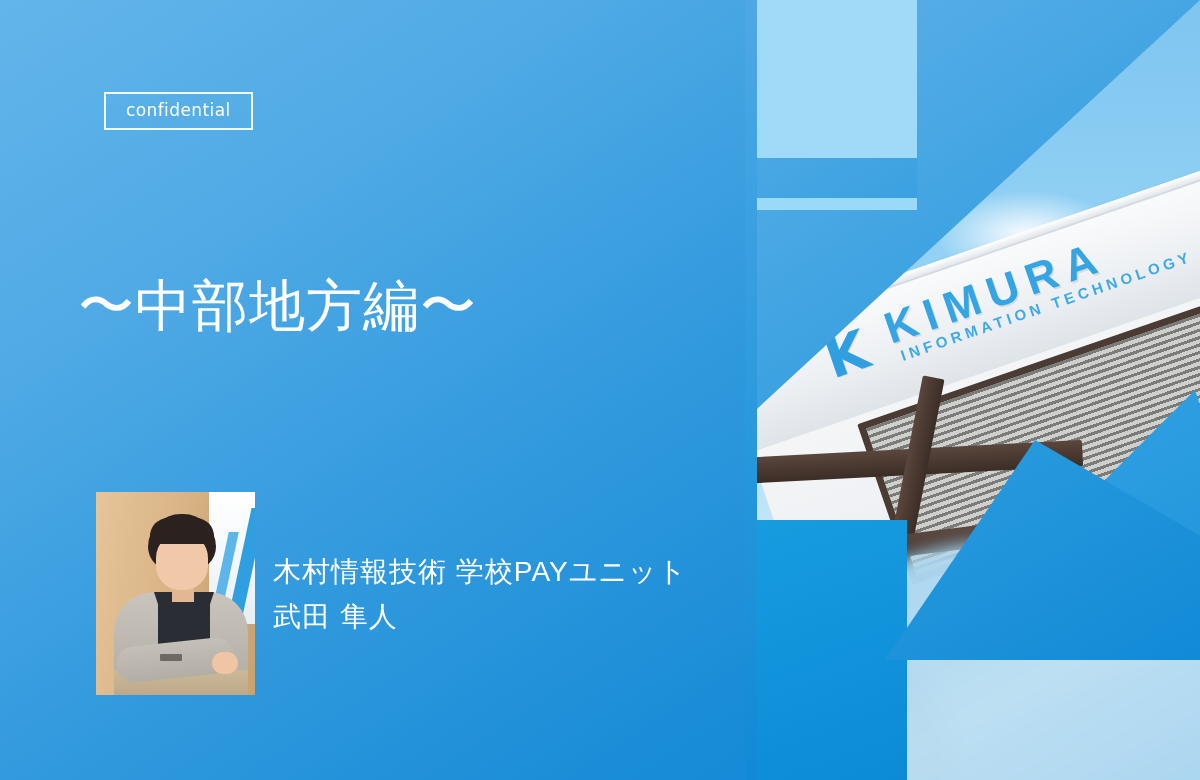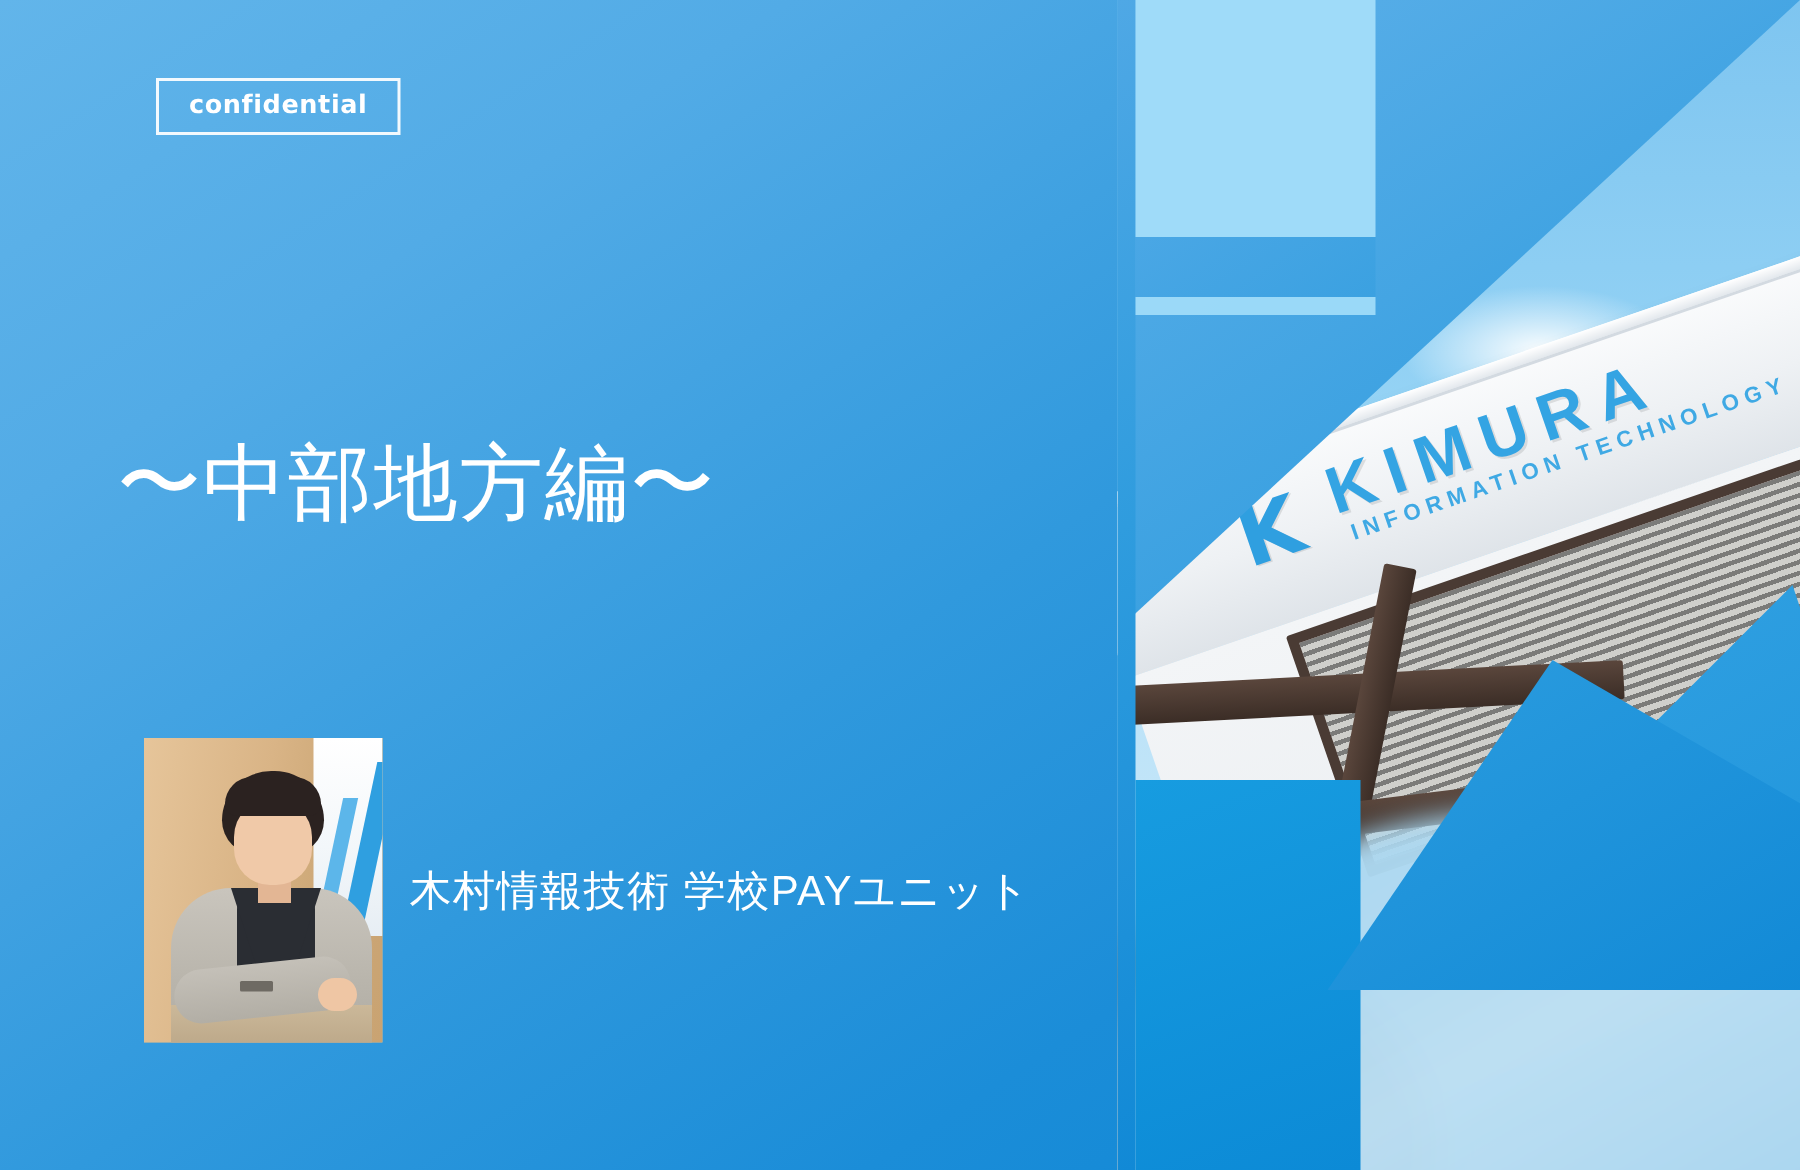--- a/index.html
+++ b/index.html
@@ -164,26 +164,27 @@
   .header {
     position:absolute;
     left:104px; top:52px;
     display:flex; align-items:center; gap:24px;
   }
   .badge {
     border:2px solid rgba(255,255,255,.92);
     padding:8px 20px 9px;
     color:#ffffff;
     font-size:17px;
-    font-weight:700;
+    font-weight:400;
     letter-spacing:.4px;
     line-height:1;
     min-width:148px;
     text-align:center;
     font-family:"DejaVu Sans",sans-serif;
+    margin-top:40px;
   }
   .header-note {
     color:#ffffff;
     font-size:17px;
     letter-spacing:1.2px;
     white-space:nowrap;
   }
 
   
   .title-wrap { position:absolute; left:78px; top:258px; }
@@ -194,21 +195,21 @@
     letter-spacing:1px;
     line-height:1.28;
     white-space:nowrap;
   }
   .title-line-2 {
     color:#ffffff;
     font-size:56px;
     font-weight:400;
     letter-spacing:1px;
     line-height:1.28;
-    margin-top:28px;
+    margin-top:12px;
     white-space:nowrap;
   }
 
   
   .presenter {
     position:absolute;
     left:96px; top:492px;
     display:flex; align-items:center; gap:18px;
   }
   .portrait {
@@ -373,16 +374,17 @@
       <div class="p-neck"></div>
       <div class="p-hair"></div>
       <div class="p-face"></div>
       <div class="p-fringe"></div>
       <div class="p-arm"></div>
       <div class="p-hand"></div>
       <div class="p-logo"></div>
     </div>
     <div class="presenter-text">
       <div class="p-line">木村情報技術 学校PAYユニット</div>
+      <div class="p-line">武田 隼人</div>
     </div>
   </div>
 
 </div>
 
 </body></html>

